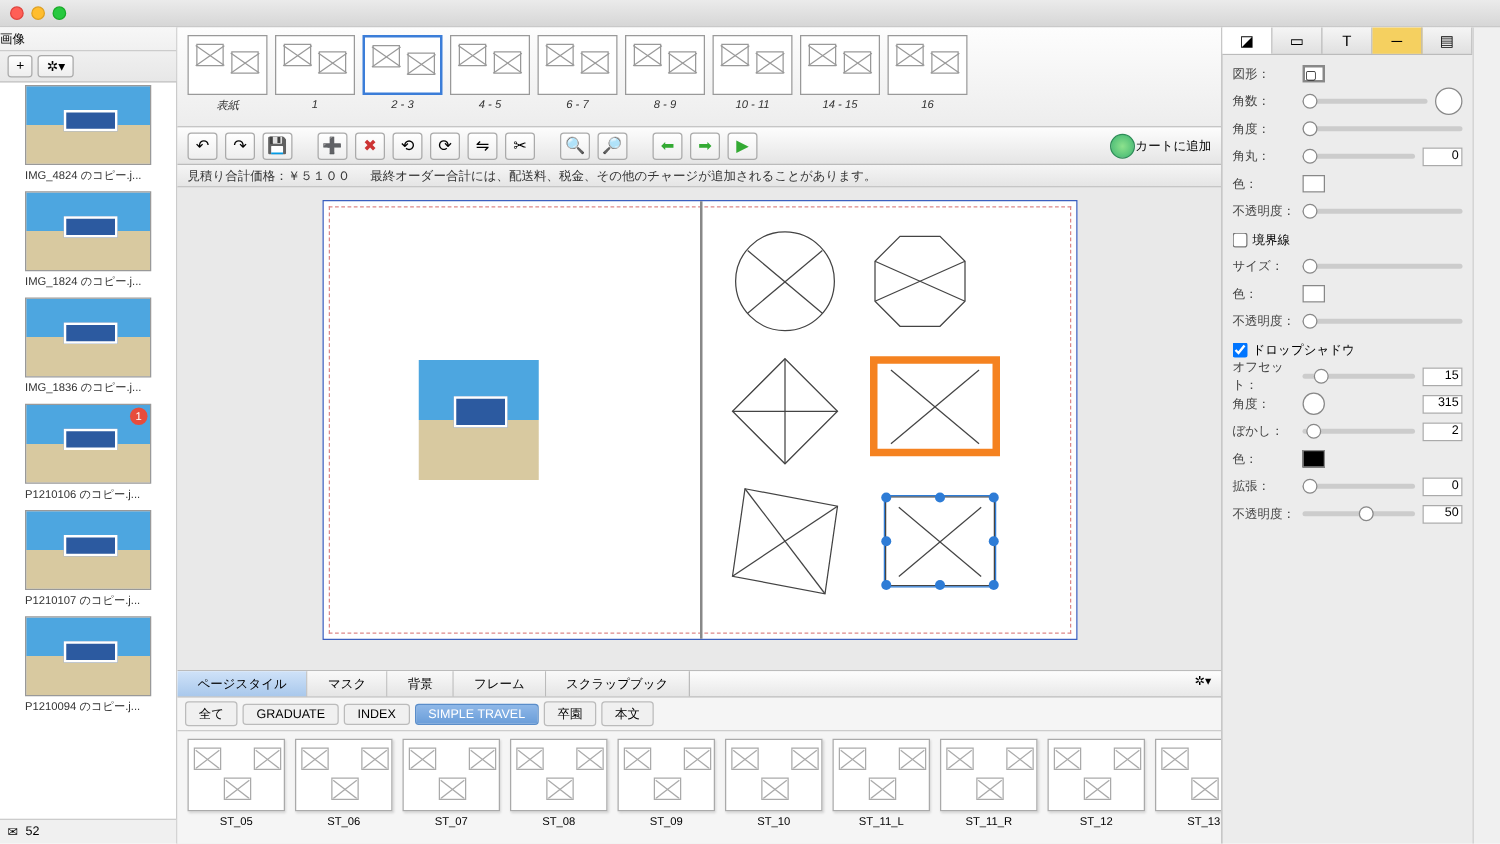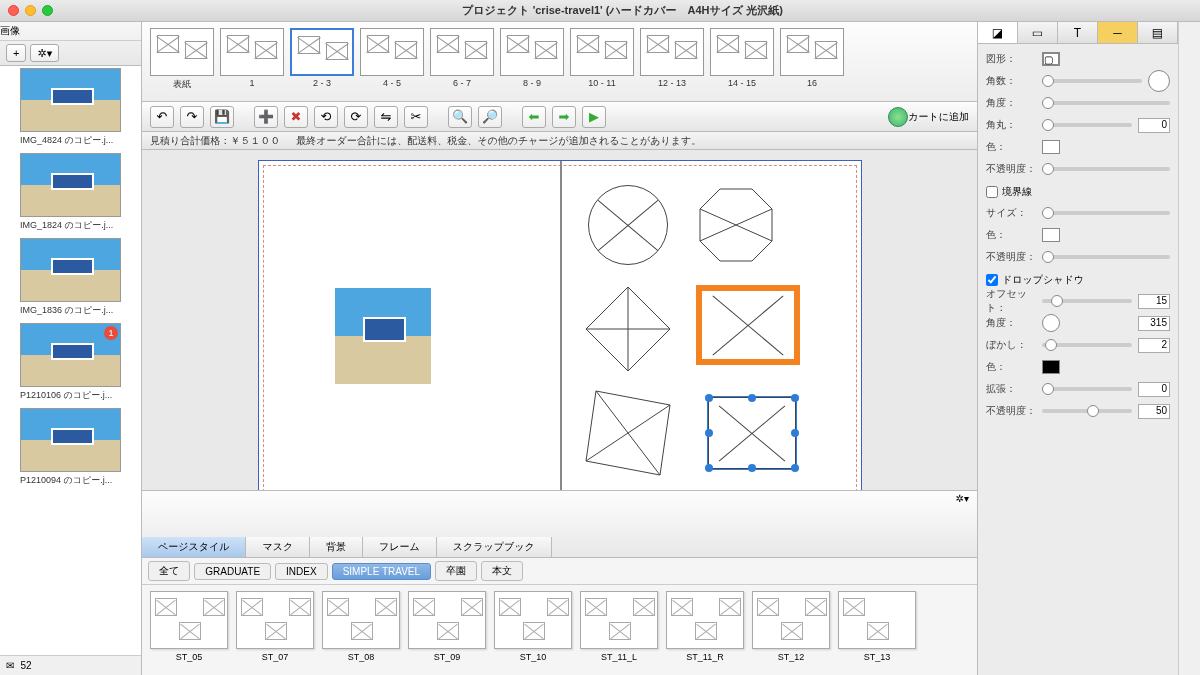--- a/index.html
+++ b/index.html
@@ -23,21 +23,21 @@
 .thumb-list { flex: 1; overflow: hidden; }
 .thumb { padding: 2px 20px 0; }
 .thumb-img { width: 100%; height: 64px; background: linear-gradient(#7fb3d5,#e8e8e8); border: 1px solid #999; position: relative; }
 .thumb-badge { position: absolute; right: 2px; top: 2px; width: 14px; height: 14px; background: #e74c3c; color: #fff; border-radius: 50%; text-align: center; line-height: 14px; font-size: 9px; }
 .thumb-label { font-size: 9px; color: #333; padding: 2px 0 4px; white-space: nowrap; overflow: hidden; text-overflow: ellipsis; }
 .left-footer { height: 20px; border-top: 1px solid #ccc; background: #f0f0f0; display: flex; align-items: center; padding: 0 6px; gap: 6px; }
 .left-footer .count { font-size: 10px; }
 
 
 .center { position: absolute; left: 142px; right: 223px; top: 22px; bottom: 0; display: flex; flex-direction: column; background: #e9e9e9; }
-.page-strip { height: 80px; background: linear-gradient(#fdfdfd,#ededed); border-bottom: 1px solid #bbb; display: flex; align-items: flex-start; padding: 6px 8px; gap: 6px; overflow: hidden; }
+.page-strip { height: 80px; background: linear-gradient(#fdfdfd,#ededed); border-bottom: 1px solid #bbb; display: flex; align-items: flex-start; padding: 6px 8px; gap: 6px; overflow: hidden; font-style: italic; }
 .page-thumb { text-align: center; }
 .page-thumb .pg { width: 64px; height: 48px; border: 1px solid #999; background: #fff; position: relative; }
 .page-thumb.selected .pg { border: 2px solid #3b7dd8; }
 .page-thumb .lbl { font-size: 9px; color: #333; margin-top: 2px; }
 .pg .ph { position: absolute; border: 1px solid #999; }
 .pg .ph::before, .pg .ph::after { content:""; position:absolute; background:#999; width:141%; height:1px; top:50%; left:-20%; }
 .pg .ph::before { transform: rotate(35deg); }
 .pg .ph::after { transform: rotate(-35deg); }
 
 .toolbar { height: 30px; background: linear-gradient(#fdfdfd,#e5e5e5); border-bottom: 1px solid #bbb; display: flex; align-items: center; padding: 0 8px; gap: 6px; }
@@ -60,21 +60,21 @@
 .shape.x::before { transform: rotate(40deg); }
 .shape.x::after { transform: rotate(-40deg); }
 .circle { border-radius: 50%; }
 .orange { border: 6px solid #f58220; }
 .sel-handles { outline: 1px solid #2e7cd6; }
 .handle { position: absolute; width: 8px; height: 8px; background: #2e7cd6; border-radius: 50%; }
 
 
 .bottom { border-top: 1px solid #bbb; background: #f5f5f5; }
 .tab-row { display: flex; border-bottom: 1px solid #bbb; background: linear-gradient(#fdfdfd,#e8e8e8); }
-.tab { padding: 3px 16px; border-right: 1px solid #bbb; font-size: 10px; background: linear-gradient(#f9f9f9,#e5e5e5); margin-top: 46px; }
+.tab { padding: 3px 16px; border-right: 1px solid #bbb; font-size: 10px; background: linear-gradient(#f9f9f9,#e5e5e5); }
 .tab.active { background: linear-gradient(#cfe2f8,#a9c8ec); }
 .tab-gear { margin-left: auto; padding: 2px 8px; }
 .filter-row { display: flex; gap: 4px; padding: 3px 6px; border-bottom: 1px solid #ccc; align-items: center; }
 .filter-row .chip { padding: 2px 10px; border: 1px solid #bbb; border-radius: 3px; background: #f0f0f0; font-size: 10px; }
 .filter-row .chip.active { background: linear-gradient(#8fb8e8,#6a9dd9); color: #fff; border-color: #5a8dc9; }
 .template-strip { display: flex; gap: 8px; padding: 6px 8px; overflow: hidden; height: 90px; }
 .tpl { text-align: center; }
 .tpl-img { width: 78px; height: 58px; border: 1px solid #aaa; background: #fff; position: relative; box-shadow: 1px 1px 2px rgba(0,0,0,.15); }
 .tpl-img .ph { position: absolute; border: 1px solid #aaa; overflow:hidden; }
 .tpl-img .ph::before, .tpl-img .ph::after { content:""; position:absolute; left:-10%; right:-10%; top:50%; height:1px; background:#aaa; }
@@ -102,21 +102,20 @@
 </style>
 </head>
 <body>
 
 <div class="titlebar">
   <div class="traffic">
     <span class="tl-close"></span>
     <span class="tl-min"></span>
     <span class="tl-max"></span>
   </div>
-  <div class="title">プロジェクト 'crise-travel1' (ハードカバー　A4Hサイズ 光沢紙)</div>
 </div>
 
 <div class="left-panel">
   <div class="left-header">
     <div class="left-title">画像</div>
     <div class="left-tools">
       <button>+</button>
       <button>✲▾</button>
     </div>
   </div>
@@ -134,20 +133,24 @@
         <div class="thumb-label">IMG_1836 のコピー.j...</div>
       </div>
       <div class="thumb">
         <div class="thumb-img beach-photo">
           <span class="thumb-badge">1</span>
         </div>
         <div class="thumb-label">P1210106 のコピー.j...</div>
       </div>
       <div class="thumb">
         <div class="thumb-img beach-photo"></div>
+        <div class="thumb-label">P1210107 のコピー.j...</div>
+      </div>
+      <div class="thumb">
+        <div class="thumb-img beach-photo"></div>
         <div class="thumb-label">P1210094 のコピー.j...</div>
       </div>
     </div>
   <div class="left-footer">
     <span>✉</span>
     <span class="count">52</span>
   </div>
 </div>
 
 <div class="center">
@@ -194,27 +197,20 @@
           <div class="ph" style="left: 34px; top: 12px; width: 22px; height: 18px;"></div>
         </div>
         <div class="lbl">8 - 9</div>
       </div>
       <div class="page-thumb">
         <div class="pg">
           <div class="ph" style="left: 6px; top: 6px; width: 22px; height: 18px;"></div>
           <div class="ph" style="left: 34px; top: 12px; width: 22px; height: 18px;"></div>
         </div>
         <div class="lbl">10 - 11</div>
-      </div>
-      <div class="page-thumb">
-        <div class="pg">
-          <div class="ph" style="left: 6px; top: 6px; width: 22px; height: 18px;"></div>
-          <div class="ph" style="left: 34px; top: 12px; width: 22px; height: 18px;"></div>
-        </div>
-        <div class="lbl">12 - 13</div>
       </div>
       <div class="page-thumb">
         <div class="pg">
           <div class="ph" style="left: 6px; top: 6px; width: 22px; height: 18px;"></div>
           <div class="ph" style="left: 34px; top: 12px; width: 22px; height: 18px;"></div>
         </div>
         <div class="lbl">14 - 15</div>
       </div>
       <div class="page-thumb">
         <div class="pg">
@@ -318,20 +314,28 @@
             <div class="ph" style="left: 52px; top: 6px; width: 22px; height: 18px;"></div>
           </div>
           <div class="tpl-lbl">ST_05</div>
         </div>
         <div class="tpl">
           <div class="tpl-img">
             <div class="ph" style="left: 4px; top: 6px; width: 22px; height: 18px;"></div>
             <div class="ph" style="left: 28px; top: 30px; width: 22px; height: 18px;"></div>
             <div class="ph" style="left: 52px; top: 6px; width: 22px; height: 18px;"></div>
           </div>
+          <div class="tpl-lbl">ST_06</div>
+        </div>
+        <div class="tpl">
+          <div class="tpl-img">
+            <div class="ph" style="left: 4px; top: 6px; width: 22px; height: 18px;"></div>
+            <div class="ph" style="left: 28px; top: 30px; width: 22px; height: 18px;"></div>
+            <div class="ph" style="left: 52px; top: 6px; width: 22px; height: 18px;"></div>
+          </div>
           <div class="tpl-lbl">ST_07</div>
         </div>
         <div class="tpl">
           <div class="tpl-img">
             <div class="ph" style="left: 4px; top: 6px; width: 22px; height: 18px;"></div>
             <div class="ph" style="left: 28px; top: 30px; width: 22px; height: 18px;"></div>
             <div class="ph" style="left: 52px; top: 6px; width: 22px; height: 18px;"></div>
           </div>
           <div class="tpl-lbl">ST_08</div>
         </div>

